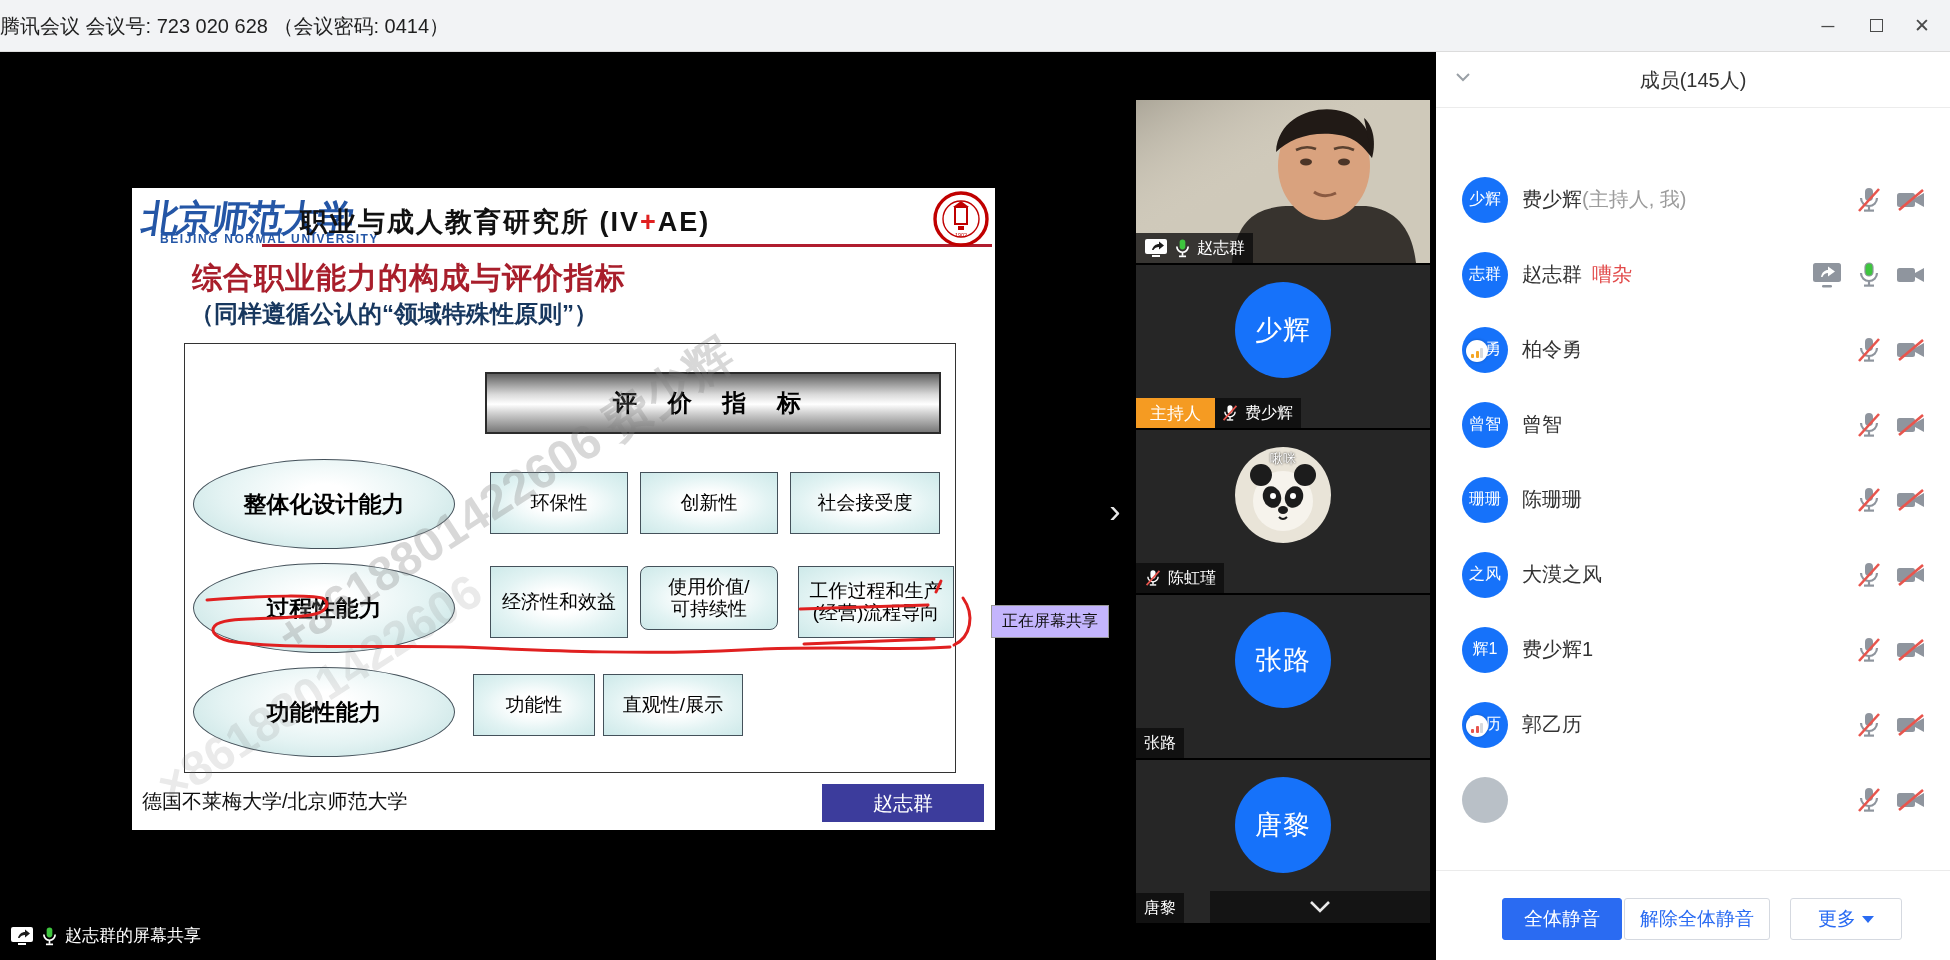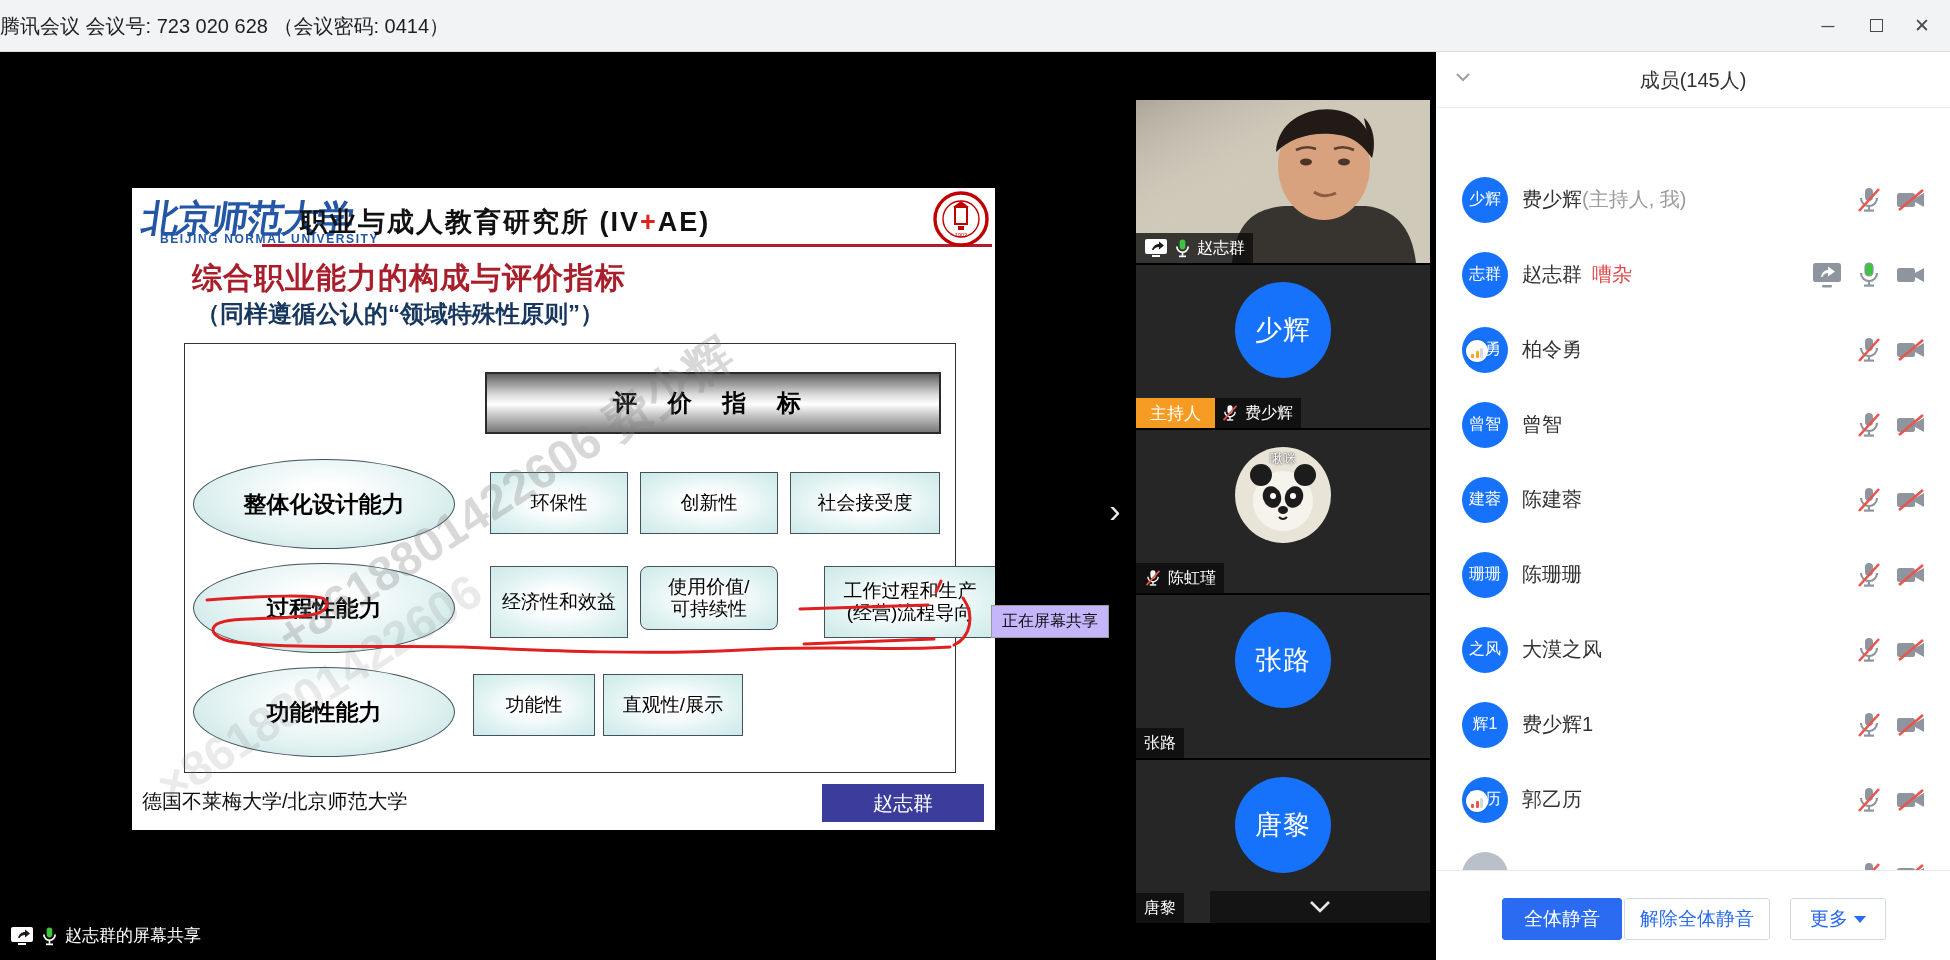--- a/index.html
+++ b/index.html
@@ -16,21 +16,21 @@
   
   .share-area{position:absolute;left:0;top:52px;width:1136px;height:908px;background:#000;}
   .slide{position:absolute;left:132px;top:136px;width:863px;height:642px;background:#fff;overflow:hidden;}
   .slide .logo-cn{position:absolute;left:10px;top:6px;font-size:37px;font-weight:bold;color:#2456a6;font-family:"DejaVu Serif","Liberation Serif",serif;transform:skewX(-8deg);letter-spacing:-2px;white-space:nowrap;}
   .slide .logo-en{position:absolute;left:8px;top:44px;font-size:12px;font-weight:bold;color:#2456a6;letter-spacing:1.6px;white-space:nowrap;padding-left:20px;}
   .slide .institute{position:absolute;left:168px;top:16px;font-size:27px;font-weight:bold;color:#111;letter-spacing:2px;white-space:nowrap;}
   .slide .institute .plus{color:#e02020;}
   .slide .redline{position:absolute;left:130px;top:56px;width:730px;height:2.5px;background:#b01d2e;}
   .slide .seal{position:absolute;left:800px;top:2px;}
   .slide .main-title{position:absolute;left:60px;top:70px;width:420px;text-align:center;font-size:30px;font-weight:bold;color:#a81e2b;letter-spacing:1px;white-space:nowrap;}
-  .slide .sub-title{position:absolute;left:58px;top:110px;width:420px;text-align:center;font-size:24px;font-weight:bold;color:#17375e;white-space:nowrap;}
+  .slide .sub-title{position:absolute;left:58px;top:110px;width:420px;font-size:24px;font-weight:bold;color:#17375e;white-space:nowrap;}
   .diagram{position:absolute;left:52px;top:155px;width:772px;height:430px;border:1.5px solid #333;}
   .gbar{position:absolute;height:62px;border:2px solid #2b2b2b;background:linear-gradient(180deg,#5f5f5f 0%,#d9d9d9 35%,#ffffff 52%,#cfcfcf 68%,#787878 100%);text-align:center;font-size:24px;font-weight:bold;color:#000;letter-spacing:12px;line-height:58px;}
   .dg-ellipse{position:absolute;left:8px;width:262px;height:90px;border-radius:50%;border:1.6px solid #44515a;background:radial-gradient(ellipse at 50% 38%,#ffffff 12%,#e4f3f3 55%,#bfe0e0 100%);display:flex;align-items:center;justify-content:center;font-size:23px;font-weight:bold;color:#000;}
   .dg-box{position:absolute;border:1.4px solid #44515a;background:radial-gradient(ellipse at center,#ffffff 25%,#e2f3f3 62%,#cde9e9 100%);display:flex;align-items:center;justify-content:center;text-align:center;font-size:19px;color:#000;white-space:pre-line;line-height:1.18;}
   .slide .foot-left{position:absolute;left:10px;top:600px;font-size:20px;color:#111;}
   .slide .foot-author{position:absolute;left:690px;top:596px;width:162px;height:38px;background:#3c3c9c;color:#fff;font-size:20px;display:flex;align-items:center;justify-content:center;}
   .watermark{position:absolute;color:rgba(125,125,125,.30);font-size:48px;white-space:nowrap;pointer-events:none;font-weight:bold;}
   .annot{position:absolute;left:0;top:0;pointer-events:none;}
   .strip-toggle{position:absolute;left:1100px;top:438px;width:30px;height:44px;color:#e8e8e8;font-size:34px;line-height:40px;text-align:center;cursor:pointer;}
   .share-tooltip{position:absolute;left:991px;top:553px;background:#c4b5fd;border:1px solid #9a9a9a;color:#111;font-size:16px;padding:5px 10px;white-space:nowrap;}
@@ -98,21 +98,21 @@
         <div class="gbar" style="left:300px;top:28px;width:456px;">评 价 指 标</div>
         <div id="diagram-rows">
             <div class="dg-ellipse" style="top: 115px;">整体化设计能力</div>
             <div class="dg-box" style="left: 305px; top: 128px; width: 138px; height: 62px;">环保性</div>
             <div class="dg-box" style="left: 455px; top: 128px; width: 138px; height: 62px;">创新性</div>
             <div class="dg-box" style="left: 605px; top: 128px; width: 150px; height: 62px;">社会接受度</div>
             <div class="dg-ellipse" style="top: 219px;">过程性能力</div>
             <div class="dg-box" style="left: 305px; top: 222px; width: 138px; height: 72px;">经济性和效益</div>
             <div class="dg-box" style="left: 455px; top: 222px; width: 138px; height: 64px; border-radius: 8px;">使用价值/
 可持续性</div>
-            <div class="dg-box" style="left: 639px; top: 222px; width: 172px; height: 72px;">工作过程和生产
+            <div class="dg-box" style="left: 613px; top: 222px; width: 156px; height: 72px;">工作过程和生产
 (经营)流程导向</div>
             <div class="dg-ellipse" style="top: 323px;">功能性能力</div>
             <div class="dg-box" style="left: 288px; top: 330px; width: 122px; height: 62px;">功能性</div>
             <div class="dg-box" style="left: 418px; top: 330px; width: 140px; height: 62px;">直观性/展示</div>
           </div>
       </div>
 
       <div class="watermark" style="left:150px;top:420px;transform:rotate(-33deg);transform-origin:left center;">+8618801422606 费少辉</div>
       <div class="watermark" style="left:30px;top:575px;transform:rotate(-33deg);transform-origin:left center;opacity:.55;">×8618801422606</div>
 
@@ -321,38 +321,20 @@
               <line x1="5" y1="26" x2="25" y2="4" stroke="#e8554d" stroke-width="2.6"></line>
             </svg>
             <svg width="34" height="30" viewBox="0 0 34 30">
               <rect x="3" y="8" width="18" height="14" rx="2.5" fill="#8f959e"></rect>
               <path d="M21 13 l9 -5 v14 l-9 -5 z" fill="#8f959e"></path>
               <line x1="5" y1="25" x2="29" y2="5" stroke="#e8554d" stroke-width="2.6"></line>
             </svg>
           </div>
         </div>
         <div class="mrow">
-          <div class="mavatar">建蓉</div>
-          <div class="mname">陈建蓉</div>
-          <div class="micons">
-            <svg width="30" height="30" viewBox="0 0 30 30">
-              <rect x="11" y="3" width="8" height="13" rx="4" fill="#8f959e"></rect>
-              <path d="M7 13 a8 8 0 0 0 16 0" fill="none" stroke="#8f959e" stroke-width="2.2"></path>
-              <line x1="15" y1="21" x2="15" y2="25" stroke="#8f959e" stroke-width="2.2"></line>
-              <line x1="10" y1="25.6" x2="20" y2="25.6" stroke="#8f959e" stroke-width="2.2"></line>
-              <line x1="5" y1="26" x2="25" y2="4" stroke="#e8554d" stroke-width="2.6"></line>
-            </svg>
-            <svg width="34" height="30" viewBox="0 0 34 30">
-              <rect x="3" y="8" width="18" height="14" rx="2.5" fill="#8f959e"></rect>
-              <path d="M21 13 l9 -5 v14 l-9 -5 z" fill="#8f959e"></path>
-              <line x1="5" y1="25" x2="29" y2="5" stroke="#e8554d" stroke-width="2.6"></line>
-            </svg>
-          </div>
-        </div>
-        <div class="mrow">
           <div class="mavatar">珊珊</div>
           <div class="mname">陈珊珊</div>
           <div class="micons">
             <svg width="30" height="30" viewBox="0 0 30 30">
               <rect x="11" y="3" width="8" height="13" rx="4" fill="#8f959e"></rect>
               <path d="M7 13 a8 8 0 0 0 16 0" fill="none" stroke="#8f959e" stroke-width="2.2"></path>
               <line x1="15" y1="21" x2="15" y2="25" stroke="#8f959e" stroke-width="2.2"></line>
               <line x1="10" y1="25.6" x2="20" y2="25.6" stroke="#8f959e" stroke-width="2.2"></line>
               <line x1="5" y1="26" x2="25" y2="4" stroke="#e8554d" stroke-width="2.6"></line>
             </svg>
@@ -436,16 +418,16 @@
               <rect x="3" y="8" width="18" height="14" rx="2.5" fill="#8f959e"></rect>
               <path d="M21 13 l9 -5 v14 l-9 -5 z" fill="#8f959e"></path>
               <line x1="5" y1="25" x2="29" y2="5" stroke="#e8554d" stroke-width="2.6"></line>
             </svg>
           </div>
         </div>
       </div>
     <div class="mp-footer">
       <div class="btn primary" style="left:66px;width:120px;">全体静音</div>
       <div class="btn ghost" style="left:188px;width:146px;">解除全体静音</div>
-      <div class="btn ghost" style="left:354px;width:96px;"><span>更多</span><span class="caret"></span></div>
+      <div class="btn ghost" style="left:354px;width:112px;"><span>更多</span><span class="caret"></span></div>
     </div>
   </div>
 </div>
 
 </body></html>

